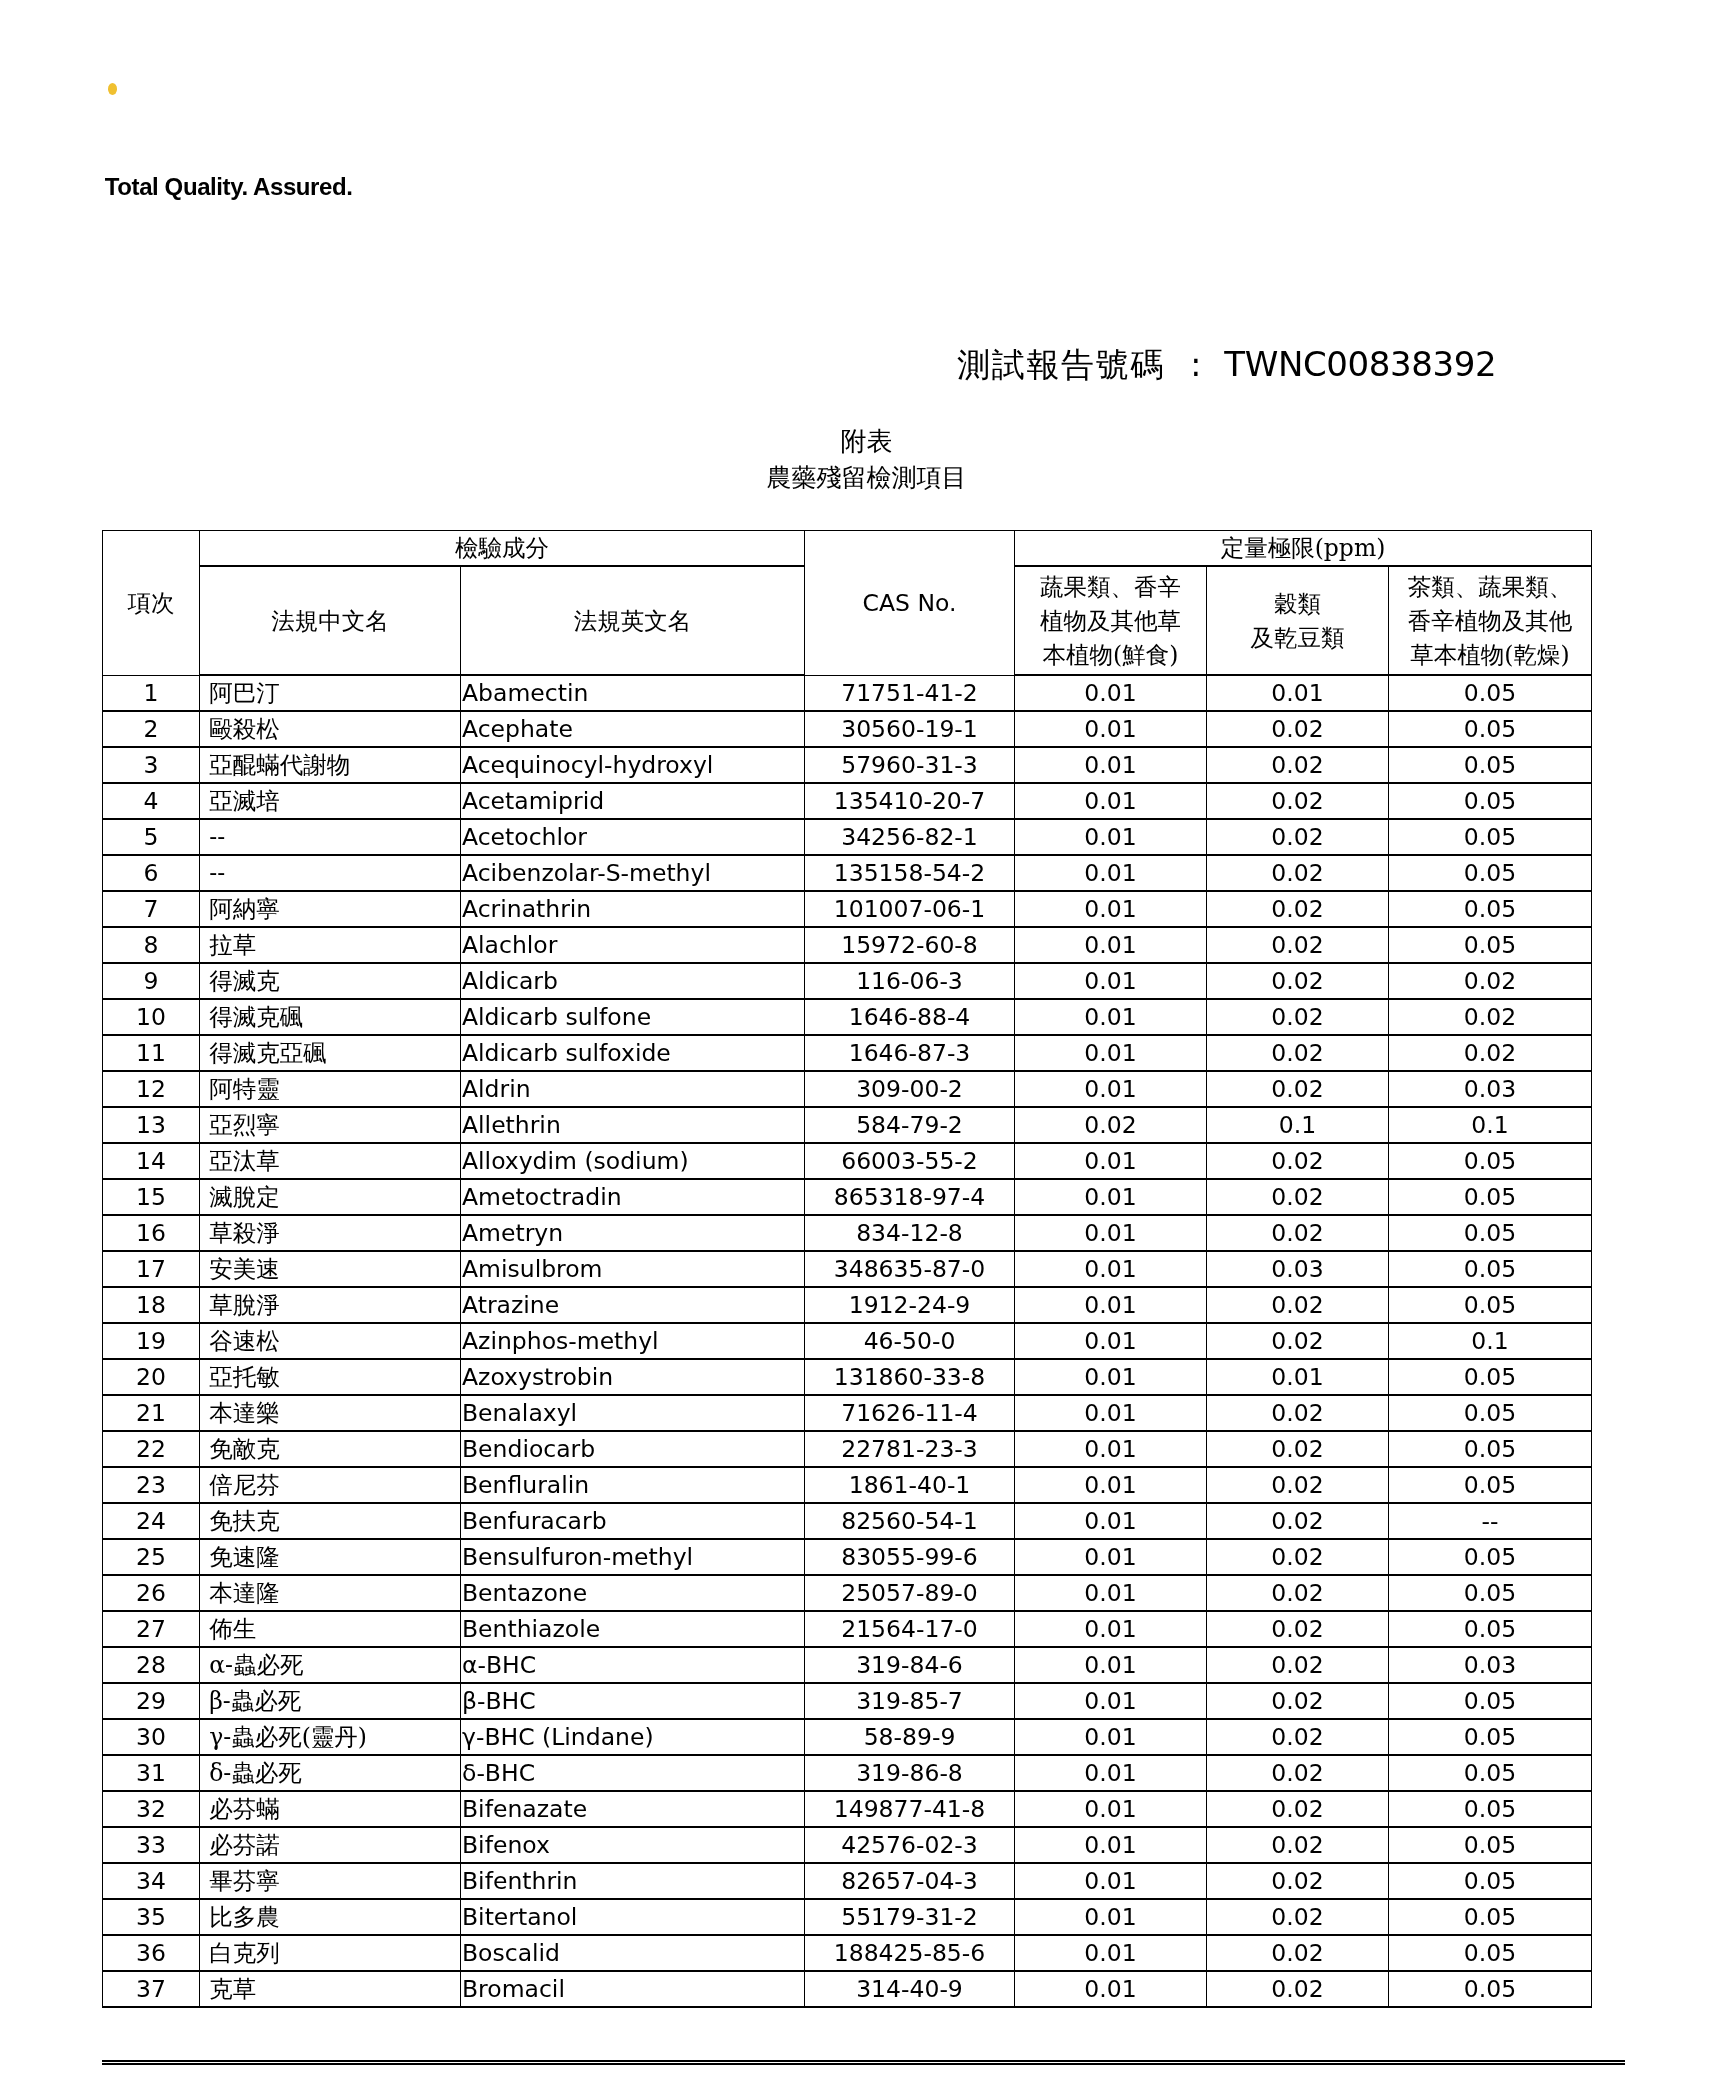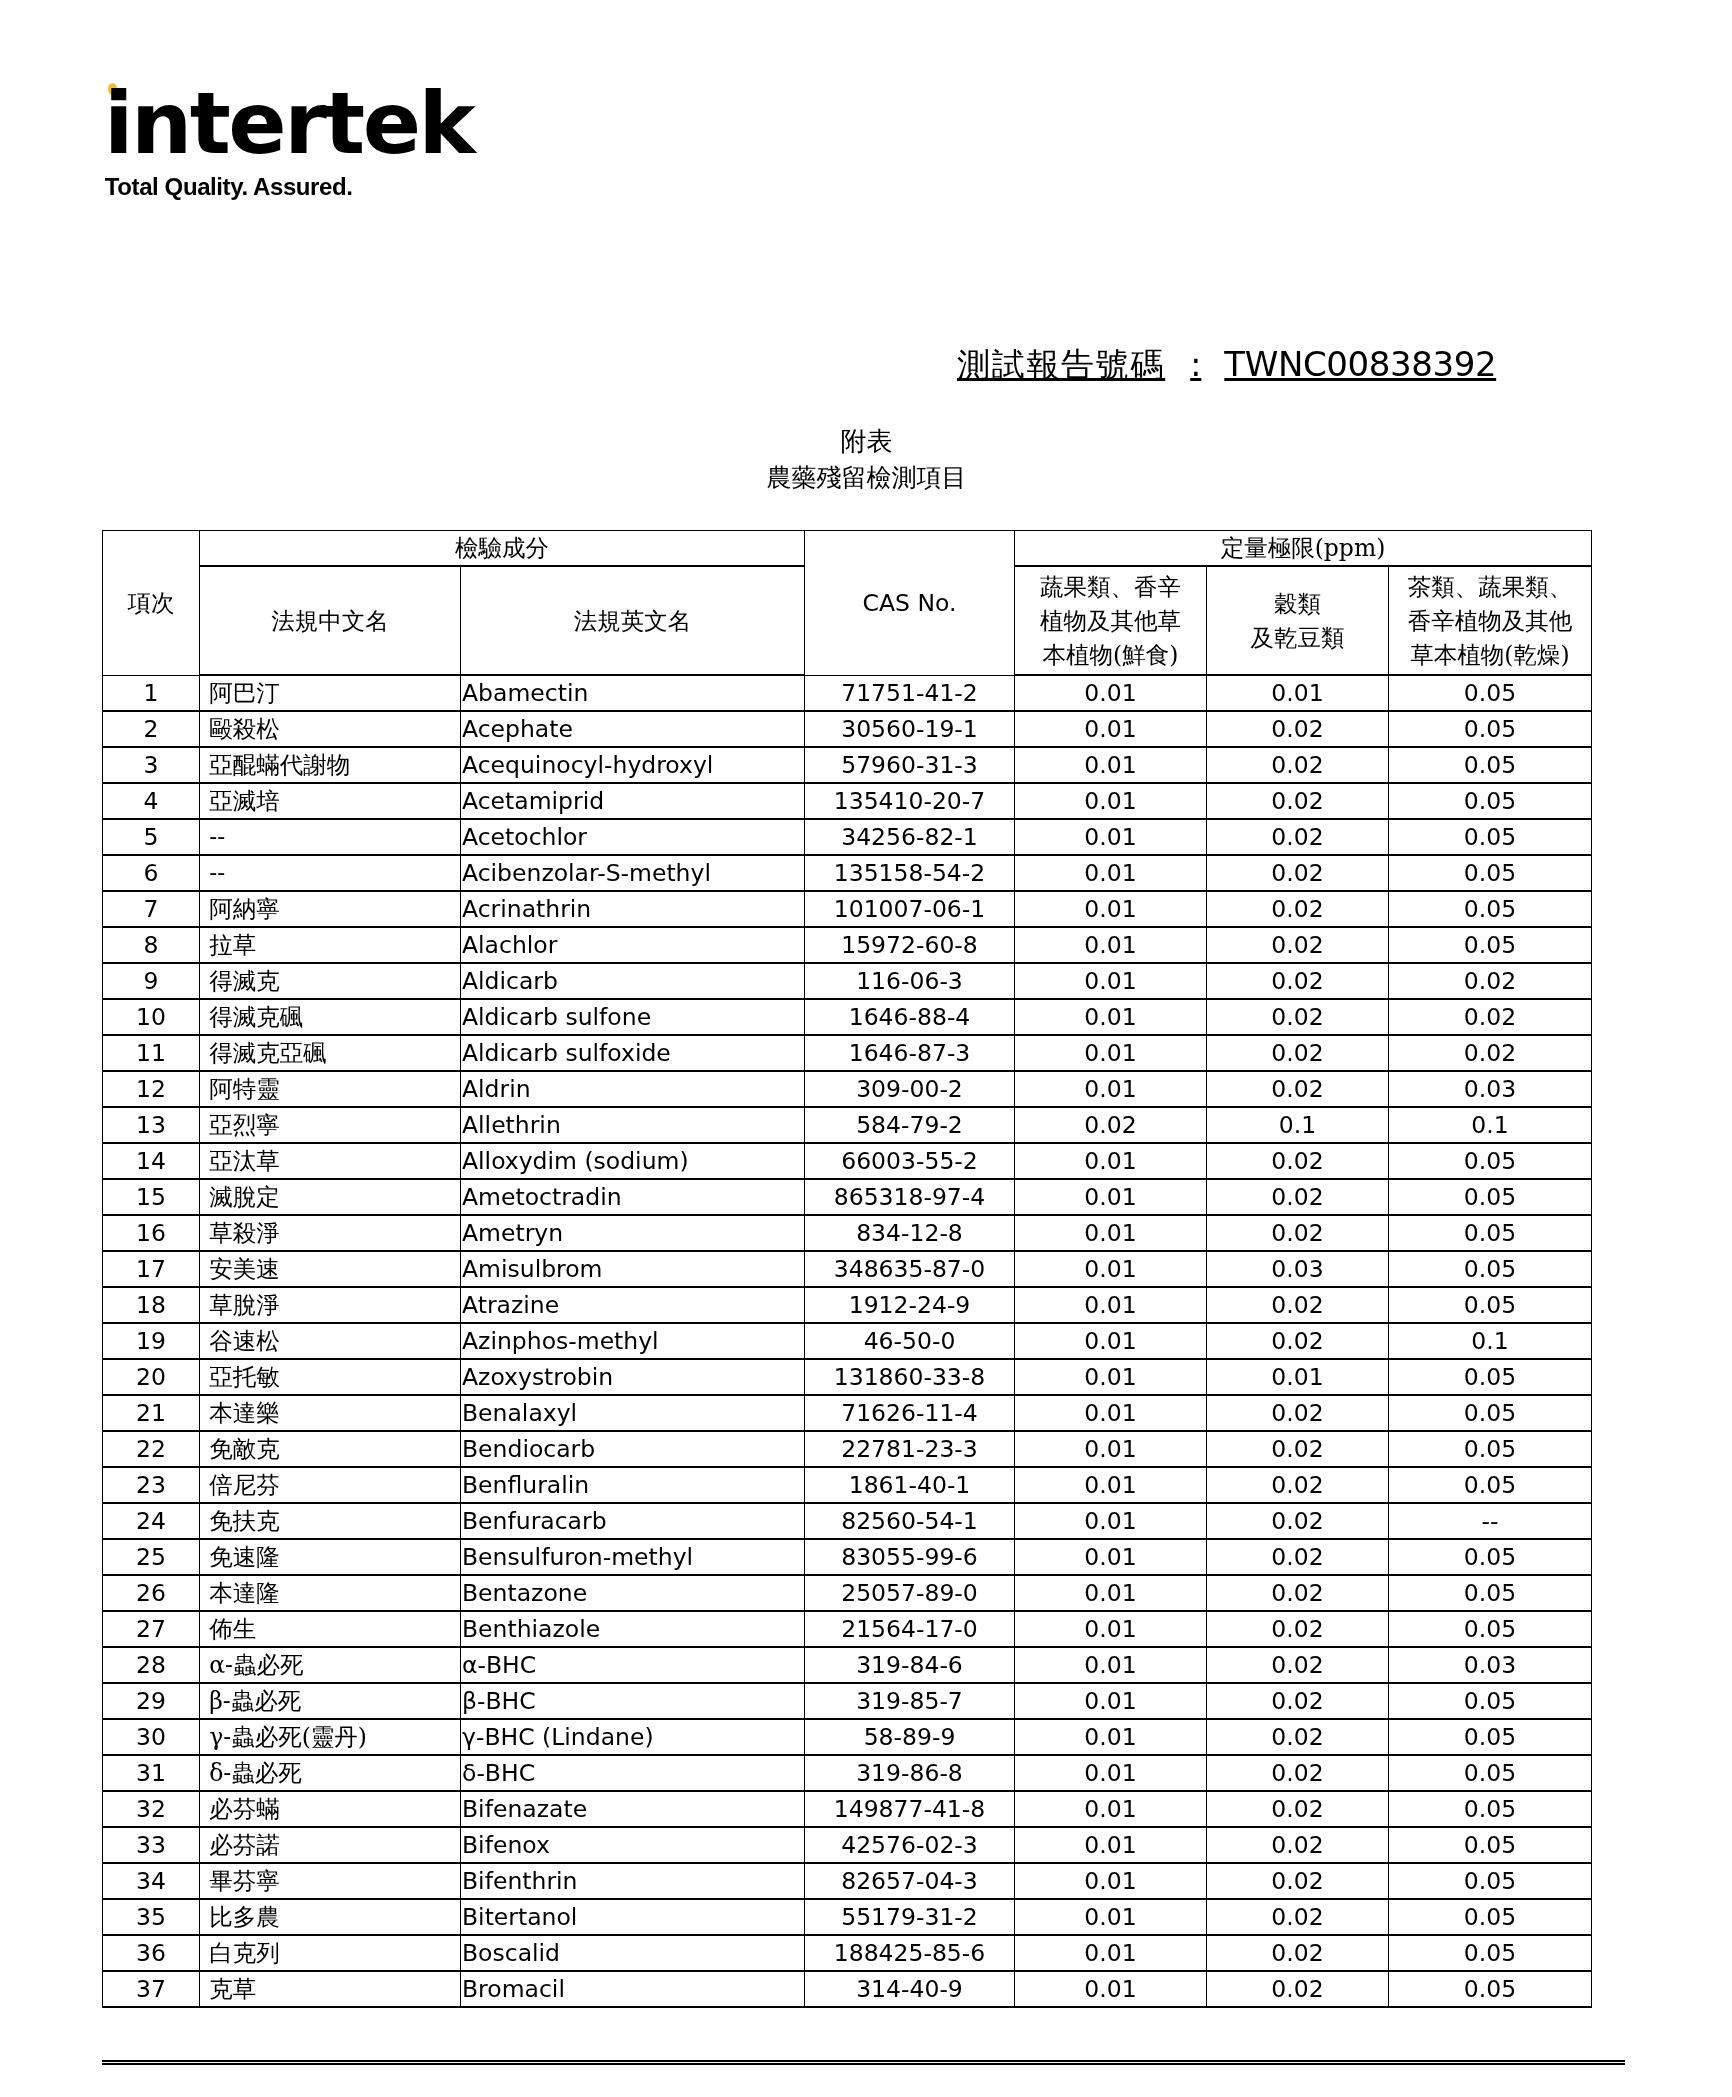--- a/index.html
+++ b/index.html
@@ -11,21 +11,21 @@
   #logo { left: 104px; top: 80px; width: 344px; height: 126px; }
   #logo-word { position: absolute; left: 0; top: 0; font-family: "DejaVu Sans", sans-serif;
                font-weight: bold; font-size: 86px; letter-spacing: -2.5px; line-height: 1; }
   #logo-dot { position: absolute; left: 4.2px; top: 3.4px; width: 9.2px; height: 11.7px;
               background: #f0c030; border-radius: 50%; }
   #logo-tag { position: absolute; left: 0.8px; top: 93px; font-family: Liberation Sans, sans-serif;
               font-weight: bold; font-size: 24px; letter-spacing: -0.4px; }
 
   
   #report-no { left: 957px; top: 343px; font-family: "DejaVu Serif", serif; font-size: 33px;
-               white-space: nowrap; text-decoration: underline; }
+               white-space: nowrap; }
   #report-no .label { letter-spacing: 1.7px; }
   #report-no .colon { margin: 0 23px 0 25px; font-family: "DejaVu Sans", sans-serif; }
   #report-no .value { font-family: "DejaVu Sans", sans-serif; font-size: 34px; letter-spacing: -0.4px; }
 
   
   .title { left: 0; width: 1733px; text-align: center; font-family: Liberation Mono, monospace;
            font-size: 26px; }
   #title-1 { top: 424px; }
   #title-2 { top: 461px; font-size: 25px; }
 
@@ -45,21 +45,20 @@
 
   
   #rule-1 { left: 102px; top: 2060px; width: 1523px; height: 2.1px; background: #000; }
   #rule-2 { left: 102px; top: 2063px; width: 1523px; height: 2.1px; background: #000; }
 </style>
 </head>
 <body>
 
 <div id="logo" class="abs">
   <div id="logo-dot"></div>
-  <div id="logo-word">intertek</div>
   <div id="logo-tag">Total Quality. Assured.</div>
 </div>
 
 <div id="report-no" class="abs">
   <span class="label">測試報告號碼</span><span class="colon">:</span><span class="value">TWNC00838392</span>
 </div>
 
 <div id="title-1" class="abs title">附表</div>
 <div id="title-2" class="abs title">農藥殘留檢測項目</div>
 

